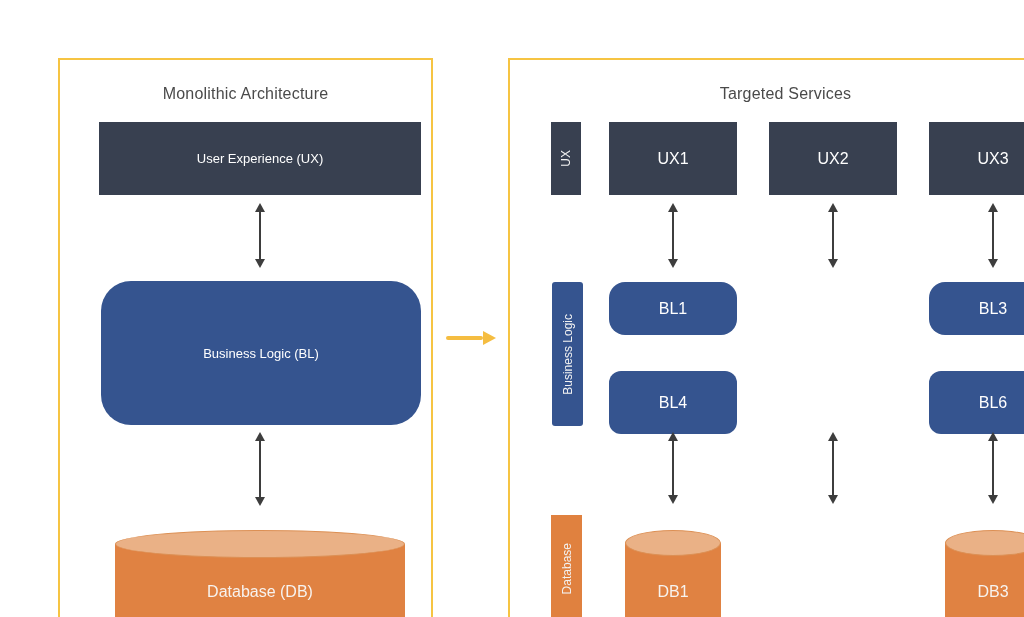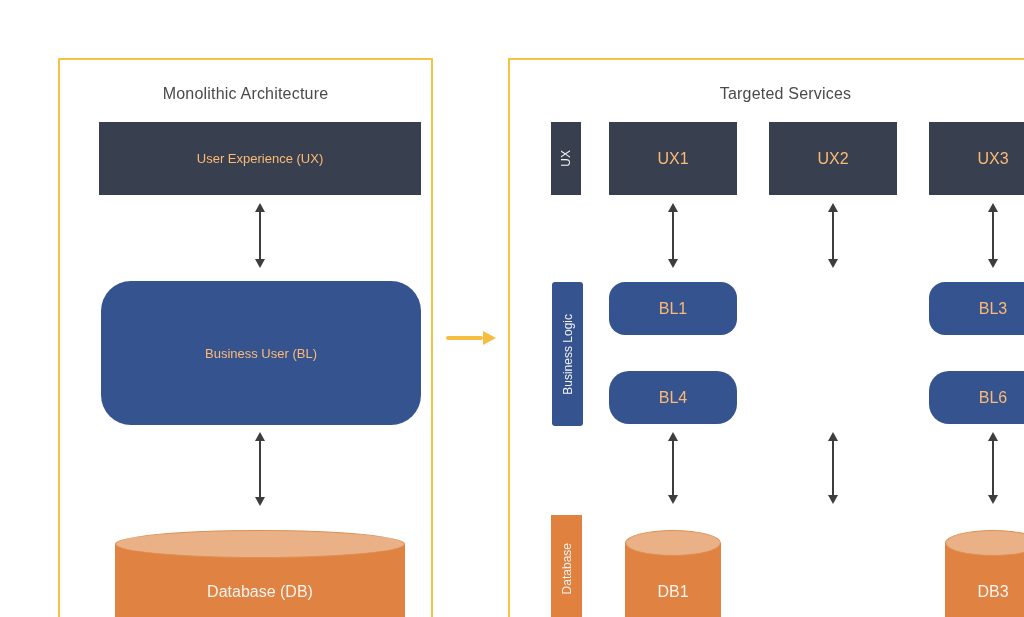--- a/index.html
+++ b/index.html
@@ -25,21 +25,21 @@
     text-align: center;
     font-size: 16px;
     color: #4a4a4a;
     letter-spacing: 0.2px;
   }
   .shape {
     position: absolute;
     display: flex;
     align-items: center;
     justify-content: center;
-    color: #fdba74;
+    color: #ffffff;
     font-size: 13px;
     text-align: center;
   }
   .dark  { background: #384050; }
   .blue  { background: #35548F; }
   .small-label { font-size: 16px; }
 
   
   .vlabel {
     position: absolute;
@@ -123,21 +123,21 @@
   #mono-arrow-1 { left: 183px; top: 135px; height: 49px; }
   #mono-arrow-2 { left: 183px; top: 364px; height: 58px; }
 
   
   .col1 { left: 83px; }
   .col2 { left: 243px; }
   .col3 { left: 403px; }
   .svc  { width: 128px; }
   .ux-row  { top: 46px;  height: 73px; }
   .bl-row1 { top: 206px; height: 53px; border-radius: 16px; }
-  .bl-row2 { top: 295px; height: 53px; border-radius: 20px; }
+  .bl-row2 { top: 295px; height: 63px; border-radius: 12px; }
   #ux-side { left: 25px; top: 46px;  width: 30px; height: 73px;  }
   #bl-side { left: 26px; top: 206px; width: 31px; height: 144px; }
   #db-side { left: 25px; top: 439px; width: 31px; height: 108px; }
   .db-cyl  { top: 438px; height: 110px; }
   .db-cyl .cyl-body { top: 13px; height: 97px; border-radius: 0 0 50% 50% / 0 0 14px 14px; }
   .db-cyl .cyl-top  { height: 26px; }
   .arr-r1 { top: 135px; height: 49px; }
   .arr-r2 { top: 364px; height: 56px; }
   .acol1 { left: 146px; }
   .acol2 { left: 306px; }
@@ -149,21 +149,21 @@
 <div id="left-panel" class="panel">
   <div class="panel-title">Monolithic Architecture</div>
 
   <div id="mono-ux" class="shape dark">
     <span>User Experience (UX)</span>
   </div>
 
   <div id="mono-arrow-1" class="varrow"></div>
 
   <div id="mono-bl" class="shape blue">
-    <span>Business User (BL)</span>
+    <span>Business Logic (BL)</span>
   </div>
 
   <div id="mono-arrow-2" class="varrow"></div>
 
   <div id="mono-db" class="cylinder">
     <div class="cyl-body">
       <span>Database (DB)</span>
     </div>
     <div class="cyl-top"></div>
   </div>

